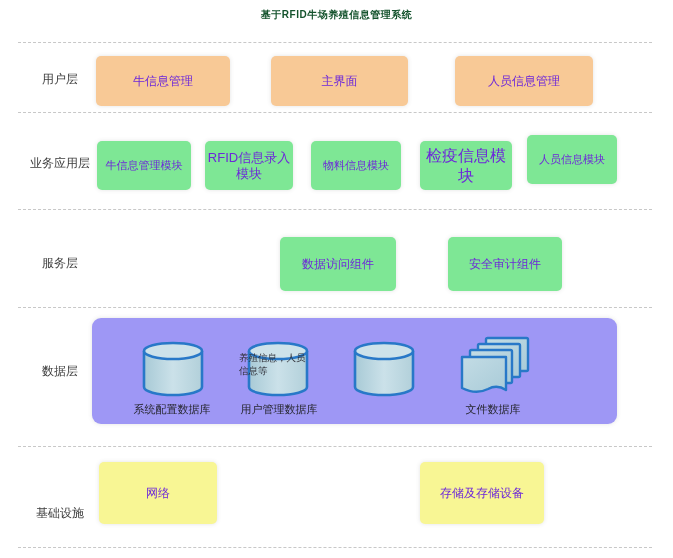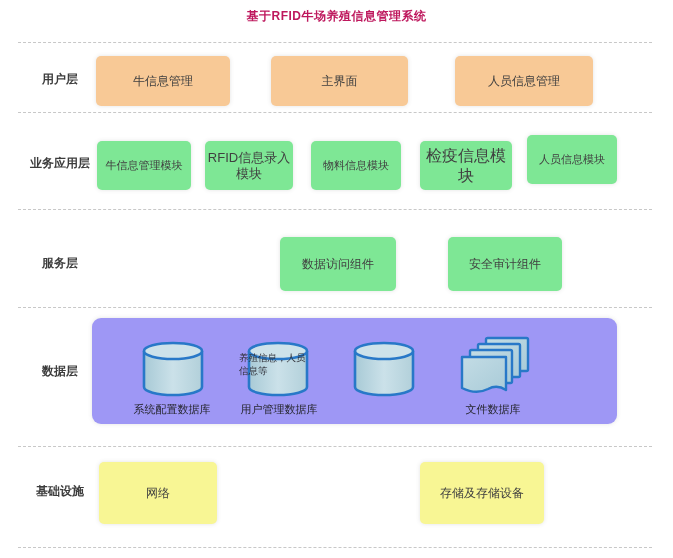--- a/index.html
+++ b/index.html
@@ -2,34 +2,34 @@
 <html><head>
 <meta charset="utf-8">
 <style>
   html,body { margin:0; padding:0; background:#ffffff; }
   .canvas {
     position:relative; width:673px; height:558px; background:#ffffff;
     font-family:"Liberation Sans","DejaVu Sans",sans-serif; overflow:hidden;
   }
   .title {
     position:absolute; top:8px; left:0; width:100%;
-    text-align:center; font-size:12px; font-weight:bold; color:#be185d;
+    text-align:center; font-size:10px; font-weight:bold; color:#14532d;
     letter-spacing:0.5px;
   }
   .divider {
     position:absolute; left:18px; width:634px; height:0;
     border-top:1px dashed #c8c8c8;
   }
   .layer-label {
     position:absolute; left:24px; width:72px; text-align:center;
-    font-size:12px; color:#3c3c3c;font-weight:bold;
+    font-size:12px; color:#3c3c3c;
   }
   .box {
     position:absolute; display:flex; align-items:center; justify-content:center;
-    font-size:12px; color:#404040; text-align:center;
+    font-size:12px; color:#6d28d9; text-align:center;
     border-radius:5px; box-shadow:0 0 4px rgba(100,100,100,0.18);
     line-height:1.2; padding:2px;
   }
   .orange { background:#f8c996; }
   .green  { background:#7ee795; }
   .yellow { background:#f8f694; }
   .data-panel {
     position:absolute; left:92px; top:318px; width:525px; height:106px;
     background:#9e97f5; border-radius:9px;
     box-shadow:0 0 4px rgba(100,100,100,0.18);
@@ -117,17 +117,17 @@
       <g stroke="#2878c8" stroke-width="2.4" fill="url(#pageGrad)" stroke-linejoin="round">
         <rect x="27" y="2" width="42" height="33" rx="1.5"></rect>
         <rect x="19" y="8" width="42" height="33" rx="1.5"></rect>
         <rect x="11" y="14" width="42" height="33" rx="1.5"></rect>
         <path d="M3 21 H47 V54 Q38 48 29 53 Q17 59 3 52 Z"></path>
       </g>
     </svg>
     <div class="db-label" style="left:346px">文件数据库</div>
   </div>
 
-  <div class="layer-label" style="top:483px">基础设施</div>
+  <div class="layer-label" style="top:505px">基础设施</div>
   <div class="box yellow" style="left:99px;top:462px;width:114px;height:58px">网络</div>
   <div class="box yellow" style="left:420px;top:462px;width:120px;height:58px">存储及存储设备</div>
 
 </div>
 
 </body></html>

